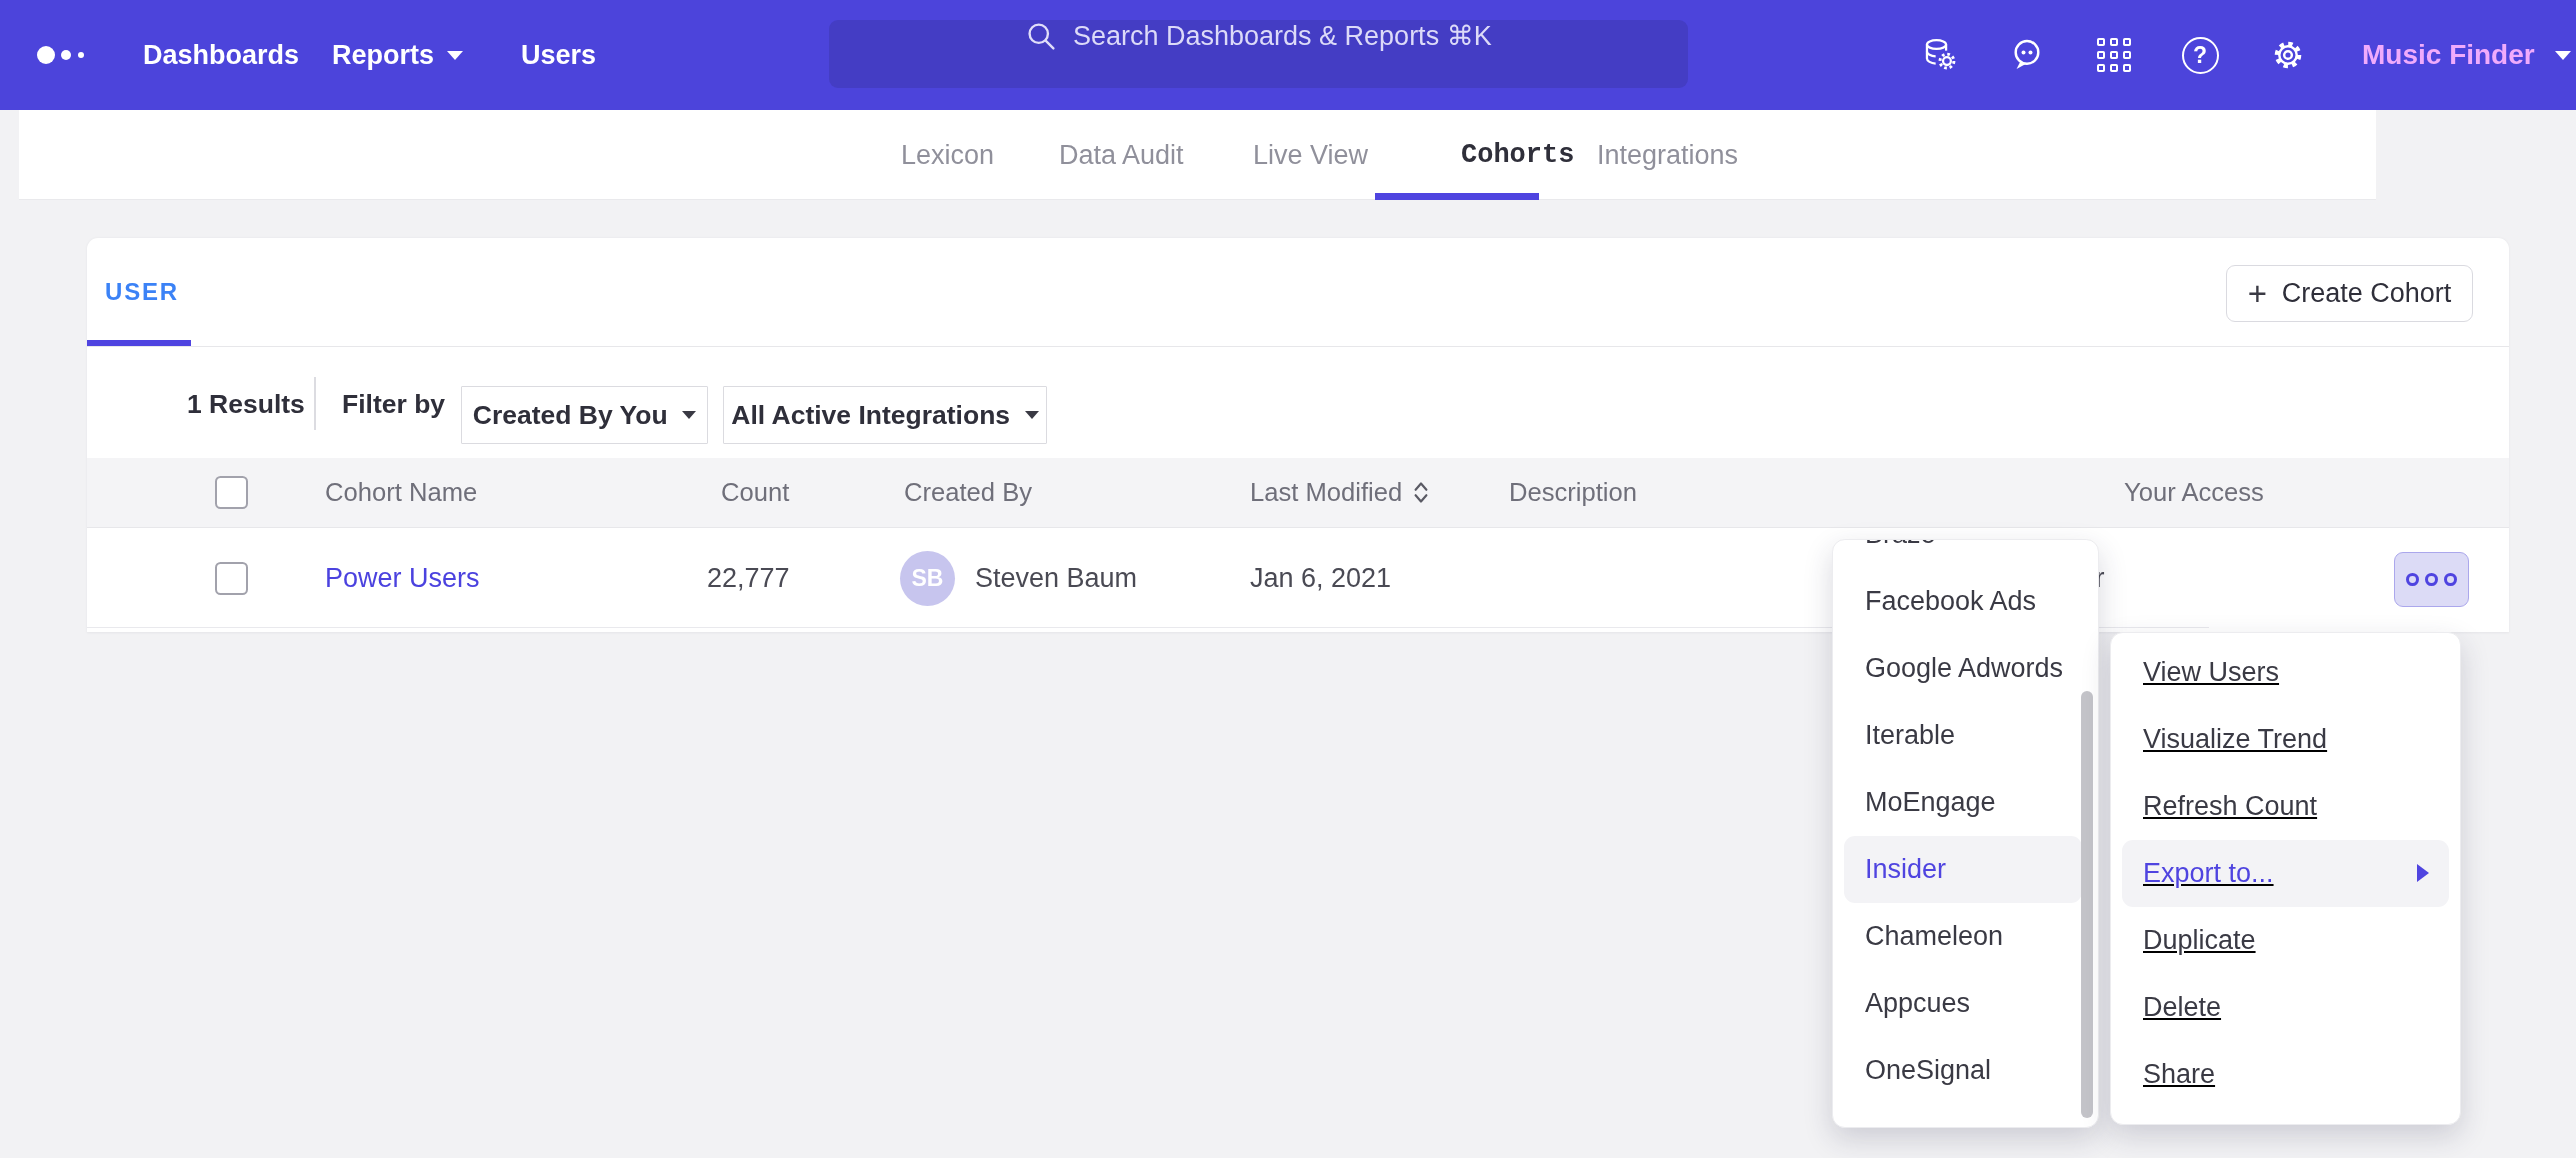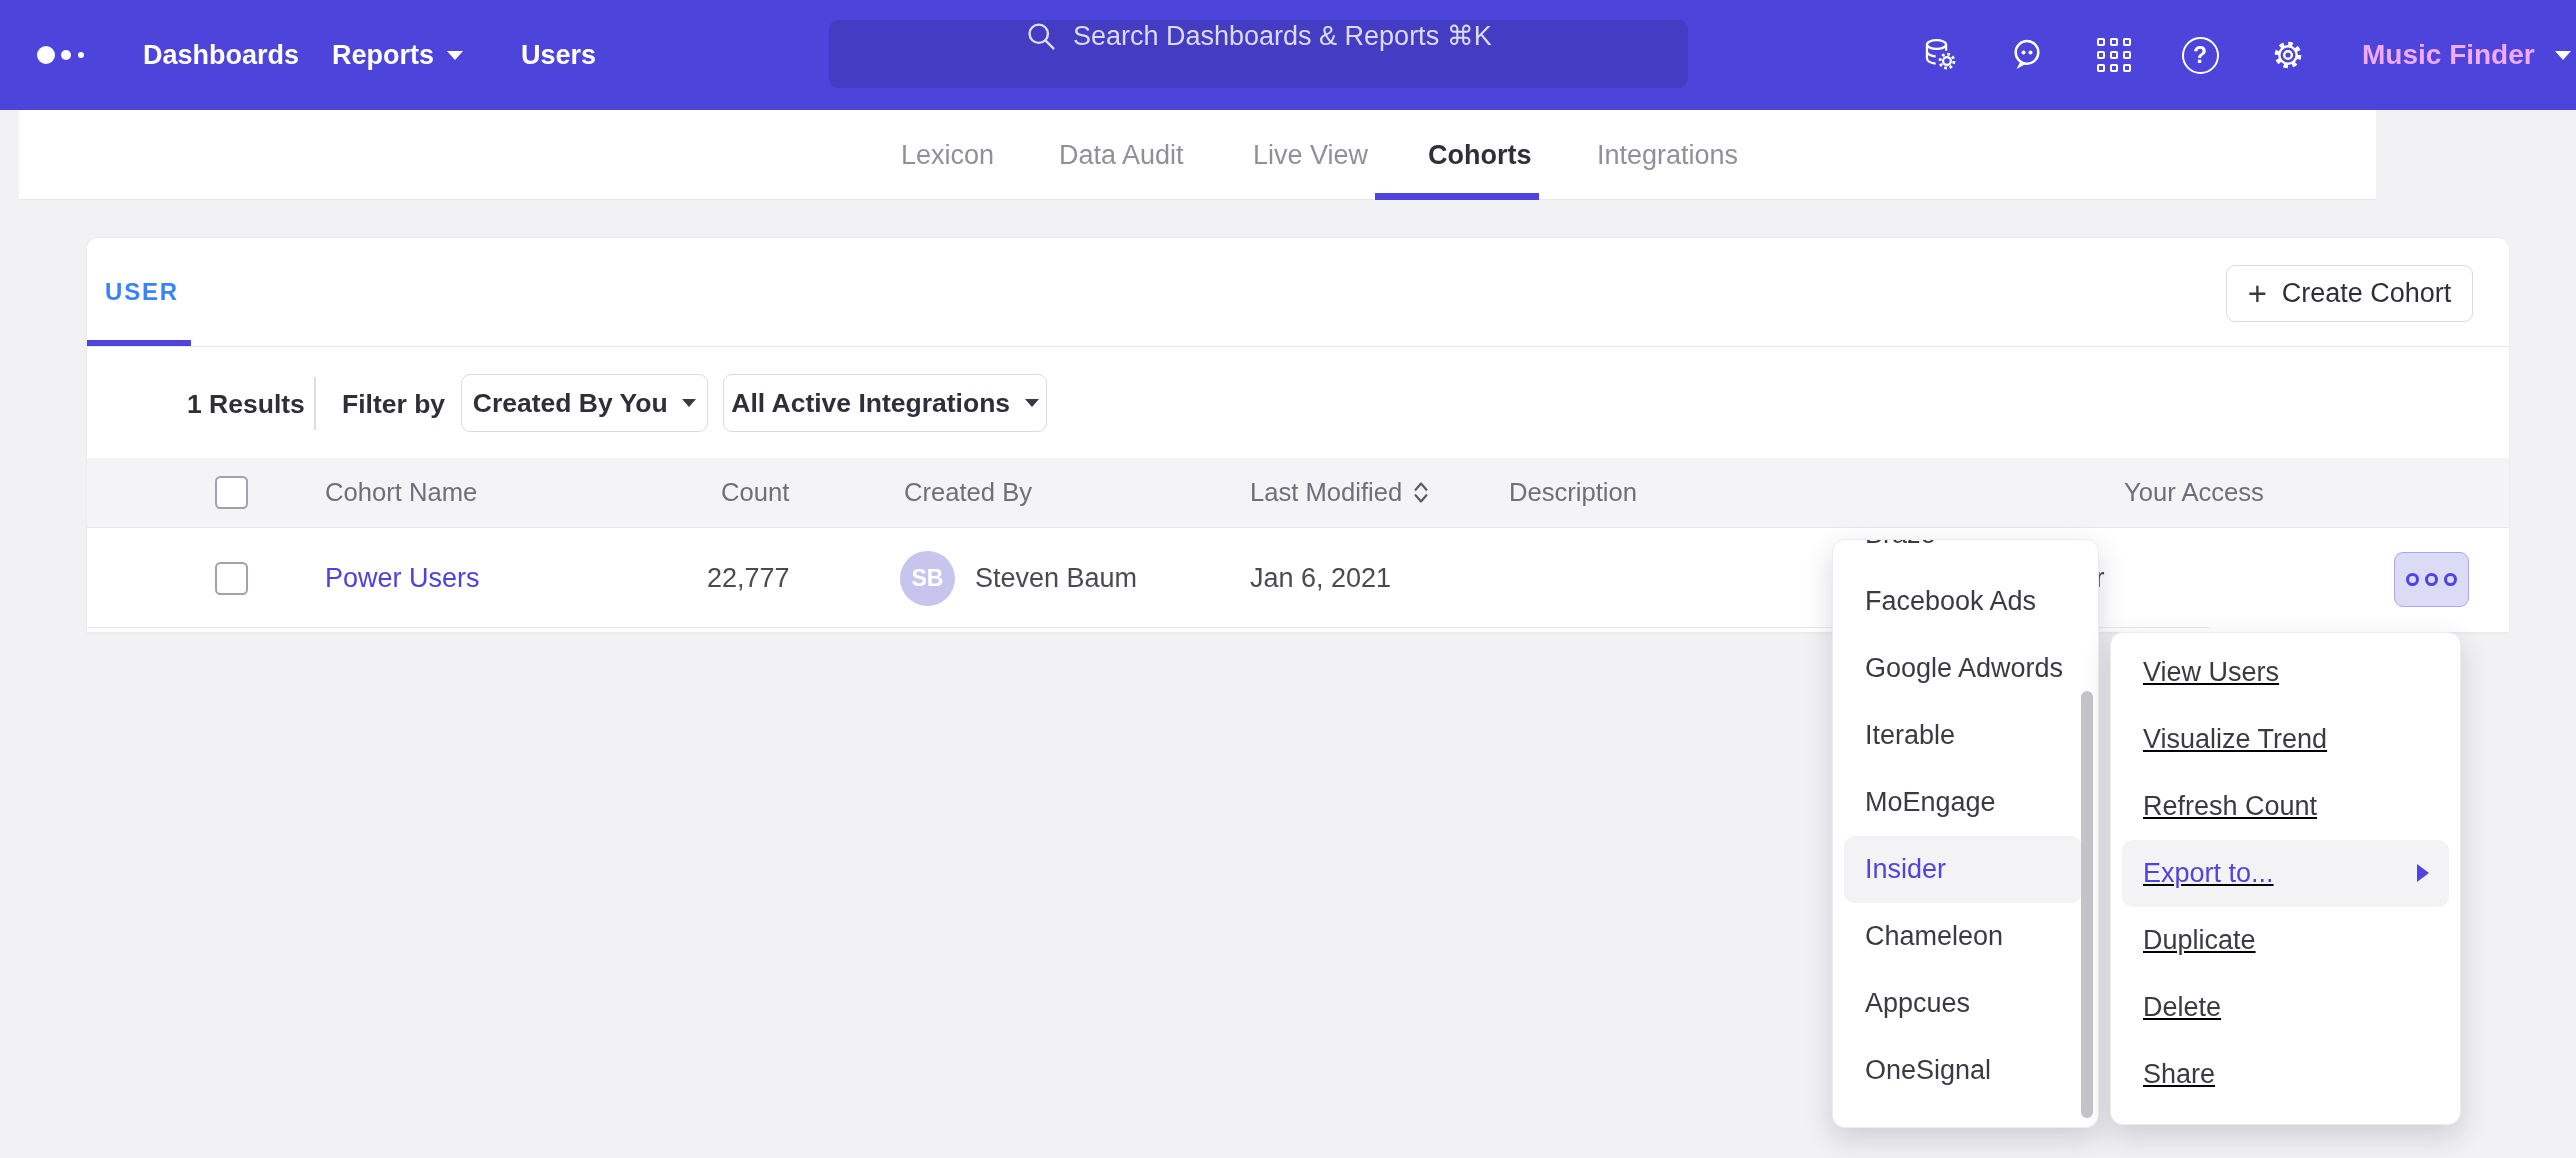--- a/index.html
+++ b/index.html
@@ -43,21 +43,21 @@
   #card-hr1 { left:0; top:108px; width:2422px; height:0.9px; background:#E7E7EA; }
   #create-btn { left:2139px; top:27px; width:247px; height:57px; border:1.8px solid #DADAE0; border-radius:9px;
                 background:#fff; display:flex; align-items:center; justify-content:center; gap:14.6px;
                 font-size:27px; color:#2F2F3A; font-weight:500; cursor:pointer; }
   #create-btn .plus { font-size:33px; font-weight:400; color:#3A3A44; line-height:1; }
 
   
   #results-count { left:100px; top:151px; font-size:26.5px; font-weight:600; color:#2F2F3A; }
   #filter-divider { left:227px; top:139px; width:1.8px; height:53px; background:#DCDCE1; }
   #filter-by { left:255px; top:151px; font-size:26.5px; font-weight:600; color:#2F2F3A; }
-  .filter-btn { top:136px; height:58px; border:1.8px solid #DBDBE0; border-radius:9px; background:#fff;
+  .filter-btn { top:148px; height:58px; border:1.8px solid #DBDBE0; border-radius:1px; background:#fff;
                 display:flex; align-items:center; justify-content:center; gap:14.6px; font-size:26.5px;
                 font-weight:600; color:#2F2F3A; cursor:pointer; }
   .filter-btn .caret-down { border-left-width:7.3px; border-right-width:7.3px; border-top-width:8.2px; color:#3A3A44; }
   #filter-created { left:374px; width:247px; }
   #filter-integrations { left:636px; width:324px; }
   #cohort-search { left:1851px; top:132px; width:532px; height:66px; background:#F4F3F5; border-radius:11px;
                    display:flex; align-items:center; gap:18px; padding-left:22px; cursor:text; }
   #cohort-search input { border:none; outline:none; background:transparent; font-size:27px;
                          font-family:"Liberation Sans",sans-serif; color:#3A3A44; width:438px; }
   #cohort-search input::placeholder { color:#9B9BA5; }
@@ -177,21 +177,21 @@
   <div id="tabbar" class="abs">
     <div class="tab abs" style="left:882px;">
         <span>Lexicon</span>
       </div>
     <div class="tab abs" style="left:1040px;">
         <span>Data Audit</span>
       </div>
     <div class="tab abs" style="left:1234px;">
         <span>Live View</span>
       </div>
-    <div class="tab abs active" style="left:1409px;">
+    <div class="tab abs active" style="left:1442px;font-family:Liberation Mono, monospace;">
         <span>Cohorts</span>
       </div>
     <div class="tab abs" style="left:1578px;">
         <span>Integrations</span>
       </div>
   </div>
   <div id="tab-underline" class="abs"></div>
 
   <div id="card" class="abs">
 

